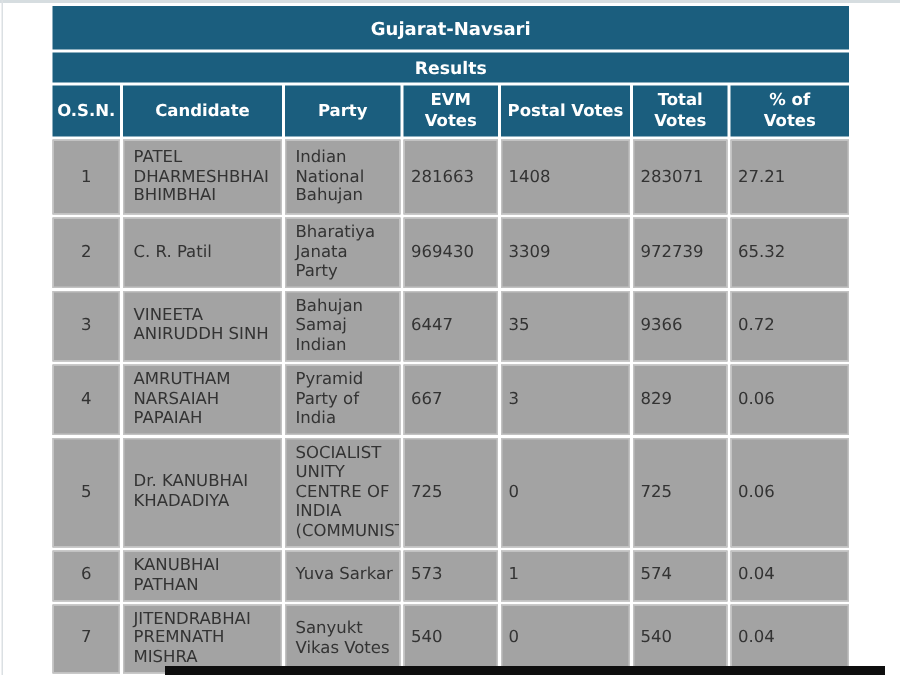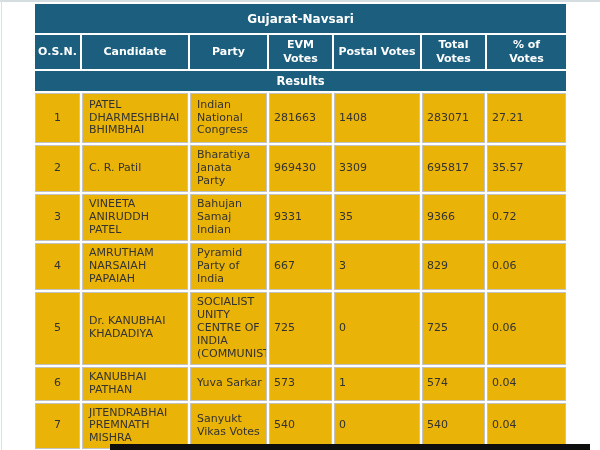--- a/index.html
+++ b/index.html
@@ -55,21 +55,21 @@
   }
   .title-cell   { height: 29px; font-size: 12px; margin-top: 28px; }
   .results-cell { height: 20px; font-size: 11.5px; }
   .col-head {
     height: 34px;
     line-height: 1.25;
     white-space: pre-line;
     padding: 2px 2px;
   }
   td.data {
-    background: #eab308;
+    background: #a3a3a3;
     border: 1px solid var(--cell-border, #c2c2c2);
     color: var(--body-text, #333333);
     padding: 3px 4px;
     line-height: 1.18;
     margin-top: 20px;
   }
   td.center { text-align: center; }
   td.left   { text-align: left; padding-left: 6px; }
   td.num    { padding-right: 9px; }
 
@@ -106,59 +106,59 @@
       <col class="c-evm">
     <col class="c-postal">
       <col class="c-total">
       <col class="c-pct">
   </colgroup>
   <thead>
     <tr>
       <th class="hdr title-cell" colspan="7">Gujarat-Navsari</th>
     </tr>
     <tr>
+      <th class="hdr results-cell" colspan="7">Results</th>
+    </tr>
+    <tr>
       <th class="hdr col-head">O.S.N.</th>
       <th class="hdr col-head">Candidate</th>
       <th class="hdr col-head">Party</th>
       <th class="hdr col-head">EVM
 Votes</th>
       <th class="hdr col-head">Postal Votes</th>
       <th class="hdr col-head">Total
 Votes</th>
       <th class="hdr col-head">% of
 Votes</th>
     </tr>
-    <tr>
-      <th class="hdr results-cell" colspan="7">Results</th>
-    </tr>
   </thead>
   <tbody>
       <tr>
         <td class="data center">1</td>
         <td class="data left">PATEL DHARMESHBHAI BHIMBHAI</td>
-        <td class="data left">Indian National Congress</td>
+        <td class="data left">Indian National Bahujan</td>
         <td class="data num">281663</td>
         <td class="data num">1408</td>
         <td class="data num">283071</td>
         <td class="data num">27.21</td>
       </tr>
       <tr>
         <td class="data center">2</td>
         <td class="data left">C. R. Patil</td>
         <td class="data left">Bharatiya Janata Party</td>
         <td class="data num">969430</td>
         <td class="data num">3309</td>
-        <td class="data num">695817</td>
-        <td class="data num">35.57</td>
+        <td class="data num">972739</td>
+        <td class="data num">65.32</td>
       </tr>
       <tr>
         <td class="data center">3</td>
-        <td class="data left">VINEETA ANIRUDDH PATEL</td>
+        <td class="data left">VINEETA ANIRUDDH SINH</td>
         <td class="data left">Bahujan Samaj Indian</td>
-        <td class="data num">9331</td>
+        <td class="data num">6447</td>
         <td class="data num">35</td>
         <td class="data num">9366</td>
         <td class="data num">0.72</td>
       </tr>
       <tr>
         <td class="data center">4</td>
         <td class="data left">AMRUTHAM NARSAIAH PAPAIAH</td>
         <td class="data left">Pyramid Party of India</td>
         <td class="data num">667</td>
         <td class="data num">3</td>

